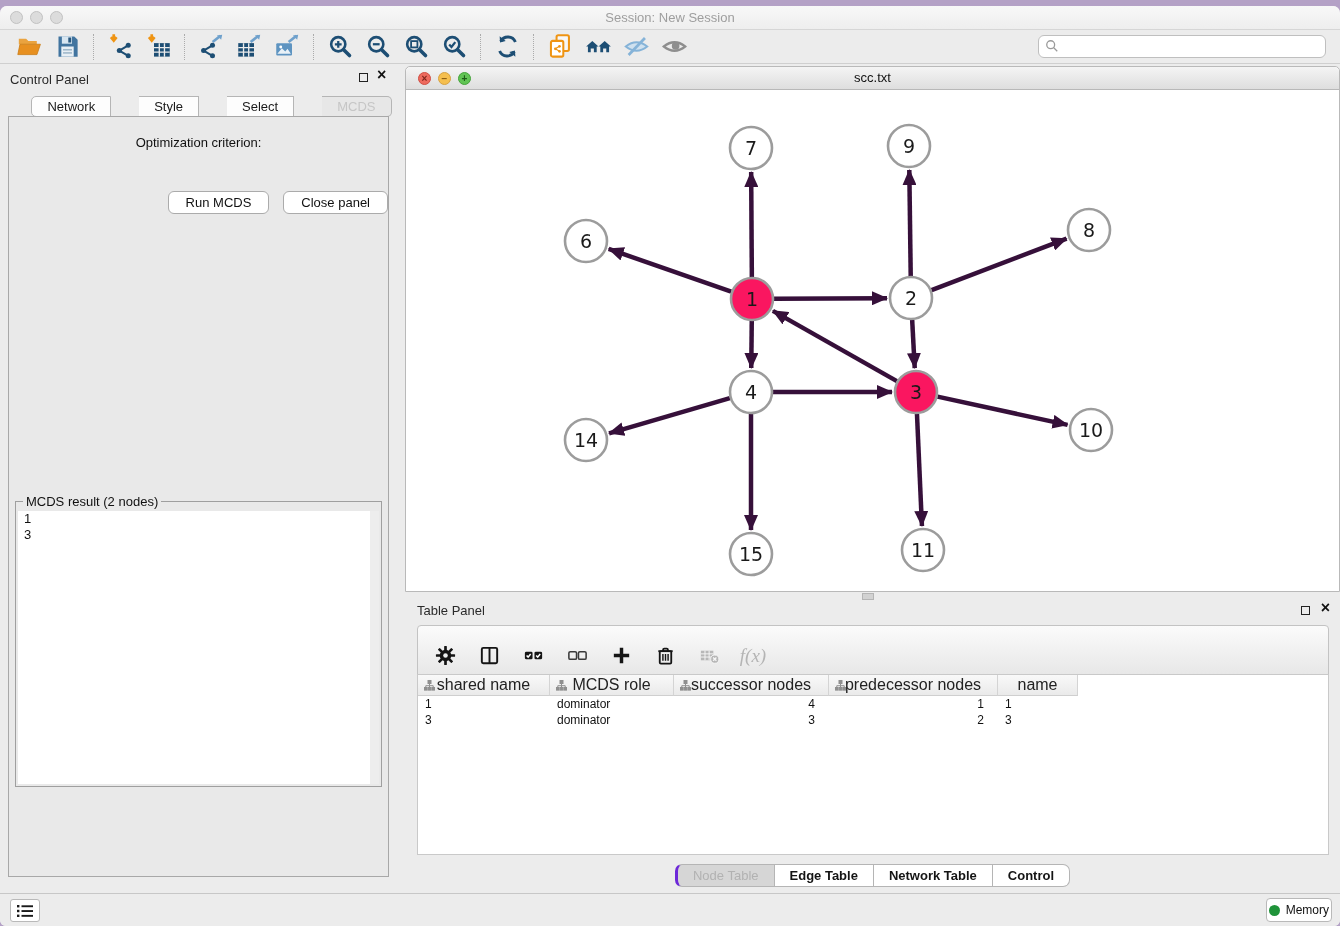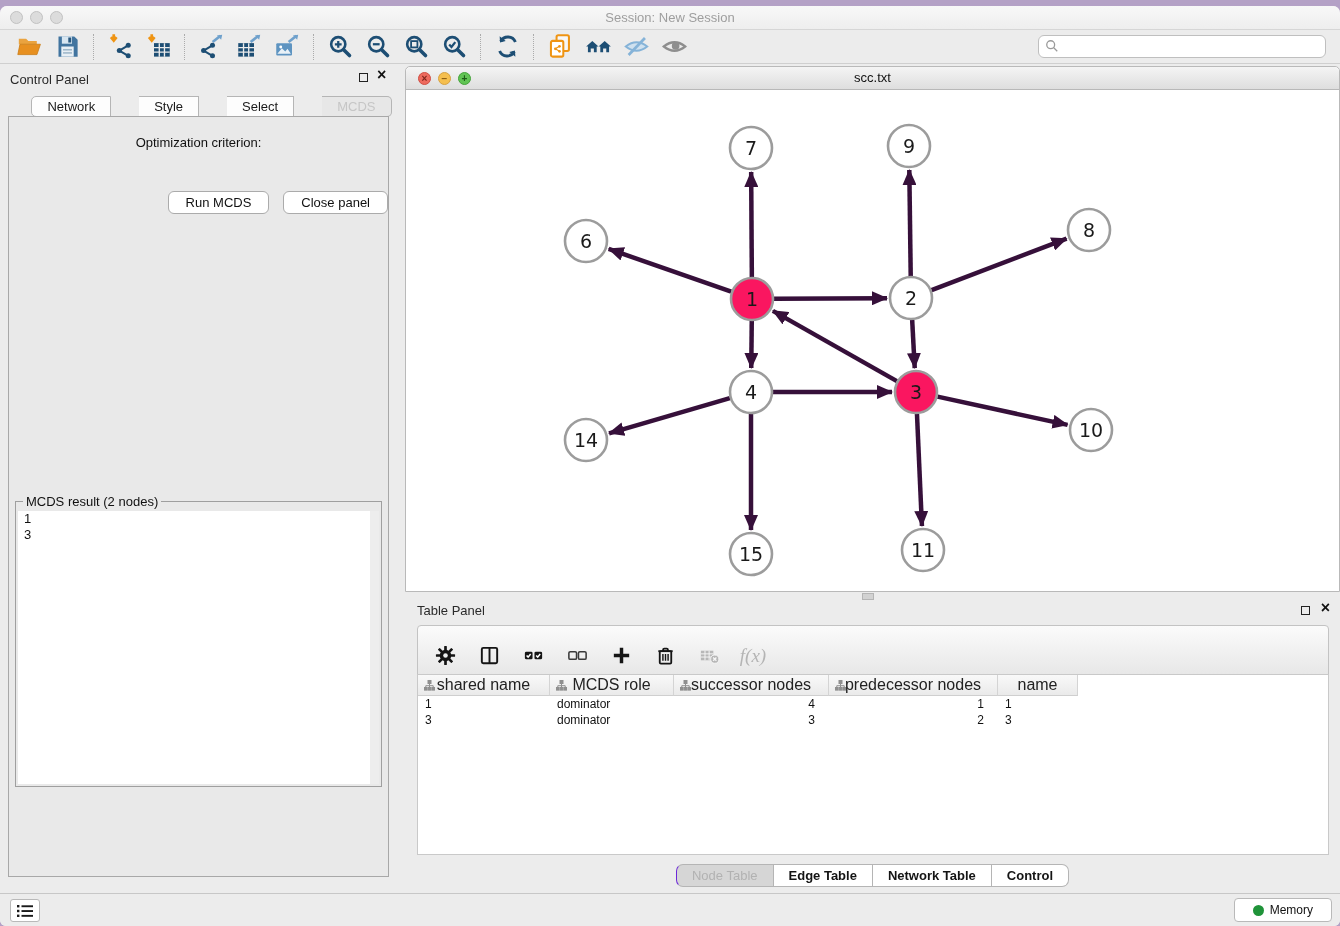--- a/index.html
+++ b/index.html
@@ -97,33 +97,33 @@
              display:flex; align-items:center; justify-content:center; font-size:16px; color:#222;
              cursor:pointer; flex:0 0 auto; }
   .th-cell .sorticon { position:absolute; left:6px; top:5px; }
   .tp-row { display:flex; height:16px; align-items:center; cursor:pointer; }
   .td-cell { font-size:12px; color:#111; flex:0 0 auto; overflow:hidden; white-space:nowrap; }
   .td-left { text-align:left; padding-left:7px; }
   .td-right { text-align:right; padding-right:14px; }
   .tp-tabs { position:absolute; left:0; right:0; bottom:6px; display:flex; justify-content:center; }
   .tp-tab { height:23px; line-height:21px; padding:0 15px; font-size:13px; font-weight:bold;
             background:#fff; border:1px solid #b5b5b5; border-left:none; color:#141414; cursor:pointer; }
-  .tp-tab:first-child { border-left:1px solid #6d28d9; border-radius:7px 0 0 7px; }
+  .tp-tab:first-child { border-left:3px solid #6d28d9; border-radius:7px 0 0 7px; }
   .tp-tab.last { border-radius:0 7px 7px 0; }
   .tp-tab.active { background:#d6d6d6; color:#b2b2b2; font-weight:normal; }
 
   
   .statusbar { position:absolute; left:0; right:0; bottom:0; height:33px;
                border-top:1px solid #c7c7c7; border-radius:0 0 6px 6px; background:#ececec; }
   .list-btn { position:absolute; left:10px; top:5px; width:30px; height:23px; background:#fff;
               border:1px solid #b9b9b9; border-radius:3px; display:flex; align-items:center;
               justify-content:center; cursor:pointer; }
   .mem-btn { position:absolute; right:8px; top:4px; height:24px; background:#fff;
              border:1px solid #b9b9b9; border-radius:4px; display:flex; align-items:center;
-             gap:6px; padding:0 18px; font-size:12px; color:#111; cursor:pointer; }
+             gap:6px; padding:0 2px; font-size:12px; color:#111; cursor:pointer; }
   .mem-dot { width:11px; height:11px; border-radius:50%; background:#1f9339; }
 </style>
 </head>
 <body>
 
 <div class="app">
 
   <div class="titlebar">
     <span class="tl" style="left:10px"></span>
     <span class="tl" style="left:30px"></span>

